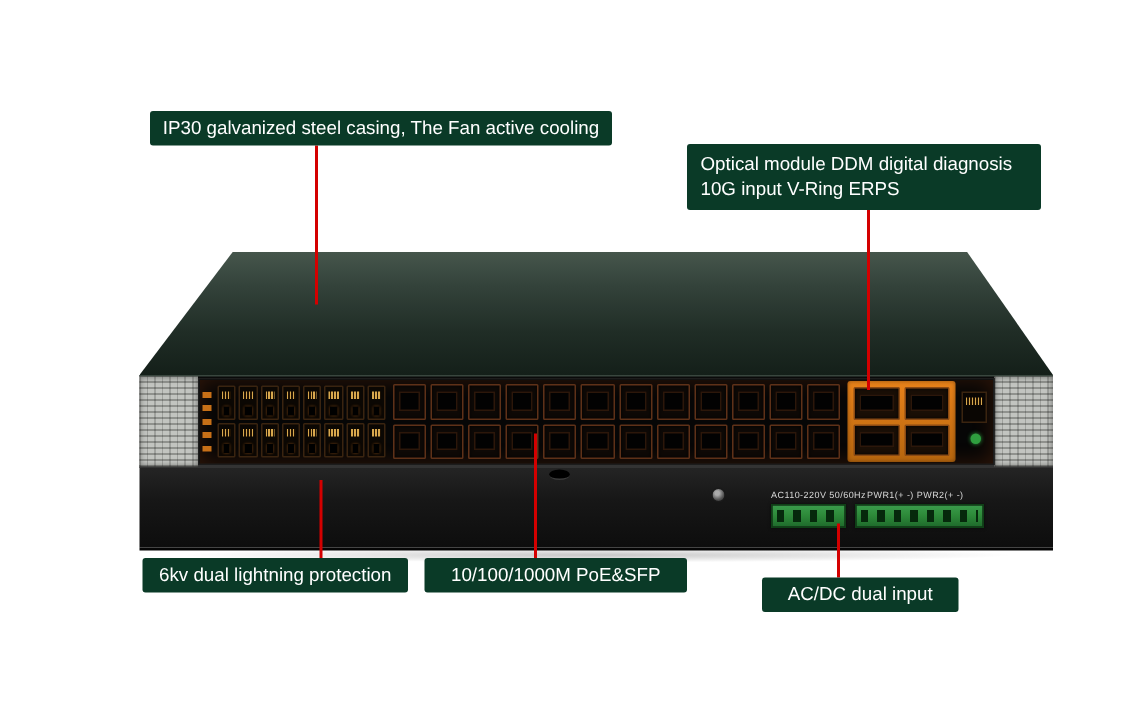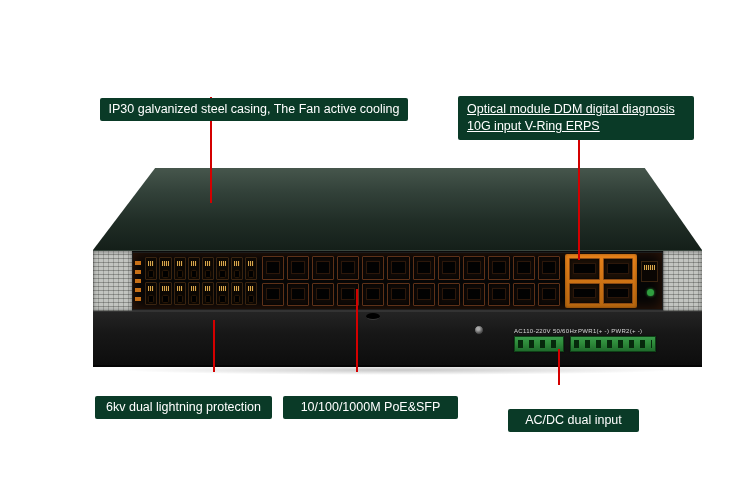--- a/index.html
+++ b/index.html
@@ -79,23 +79,23 @@
   
   .leader { position:absolute; width:2px; background:var(--leader-line,#d40000); z-index:5; }
   .l1 { left:210px; top:97px;  height:106px; }
   .l2 { left:578px; top:140px; height:120px; }
   .l3 { left:213px; top:320px; height:52px;  }
   .l4 { left:356px; top:289px; height:83px;  }
   .l5 { left:558px; top:349px; height:36px;  }
 
   .callout { position:absolute; background:var(--label-bg,#0a3a27); color:#ffffff;
     font-size:12.5px; z-index:6; border-radius:2px; }
-  .callout.single { height:23px; line-height:23px; text-align:center; padding:0 6px;margin-top:24px; }
+  .callout.single { height:23px; line-height:23px; text-align:center; padding:0 6px; }
   .c1 { left:100px; top:74px;  width:308px; }
-  .c2 { left:458px; top:96px;  width:236px; padding:5px 9px; line-height:17px;text-decoration:underline; }
+  .c2 { left:458px; top:96px;  width:236px; padding:5px 9px; line-height:17px; }
   .c3 { left:95px;  top:372px; width:177px; }
   .c4 { left:283px; top:372px; width:175px; }
   .c5 { left:508px; top:385px; width:131px; }
 </style>
 </head>
 <body style="--label-bg: #0a3a27; --leader-line: #d40000; --uplink-orange: #e8821a; --terminal-green: #2e8b3a;">
 
 <div class="scene">
 
   <div class="top-face"></div>

